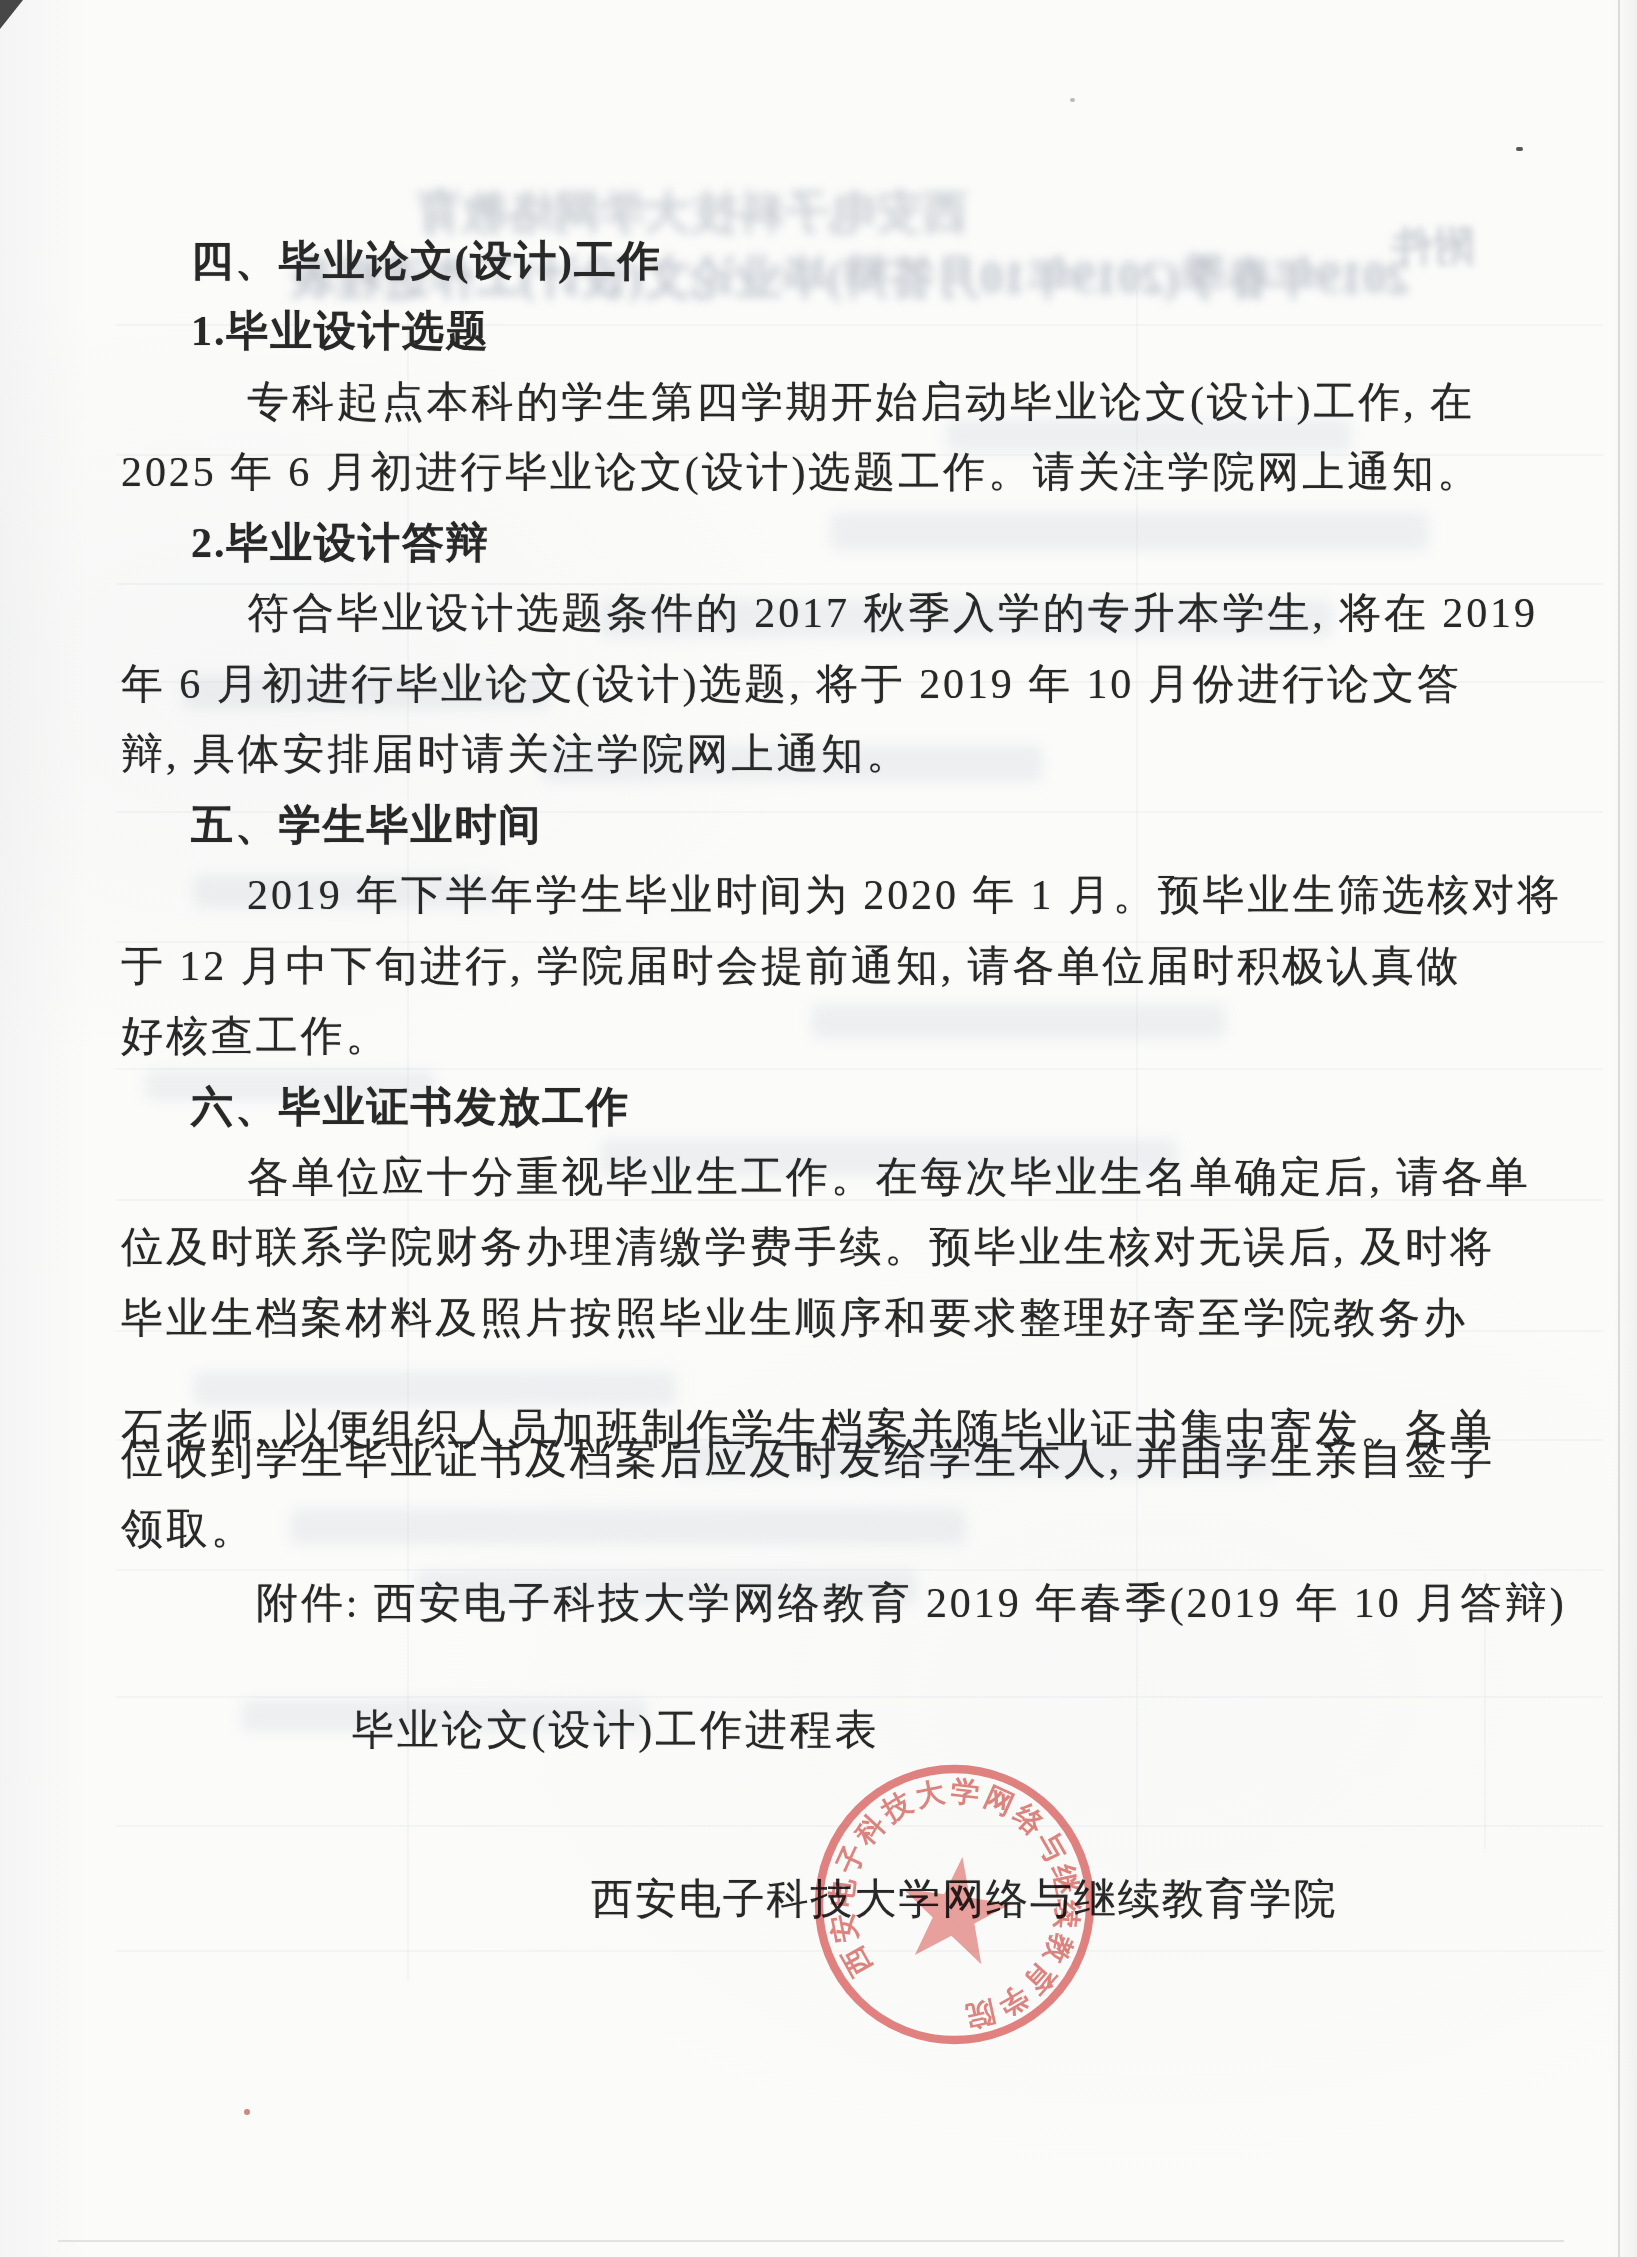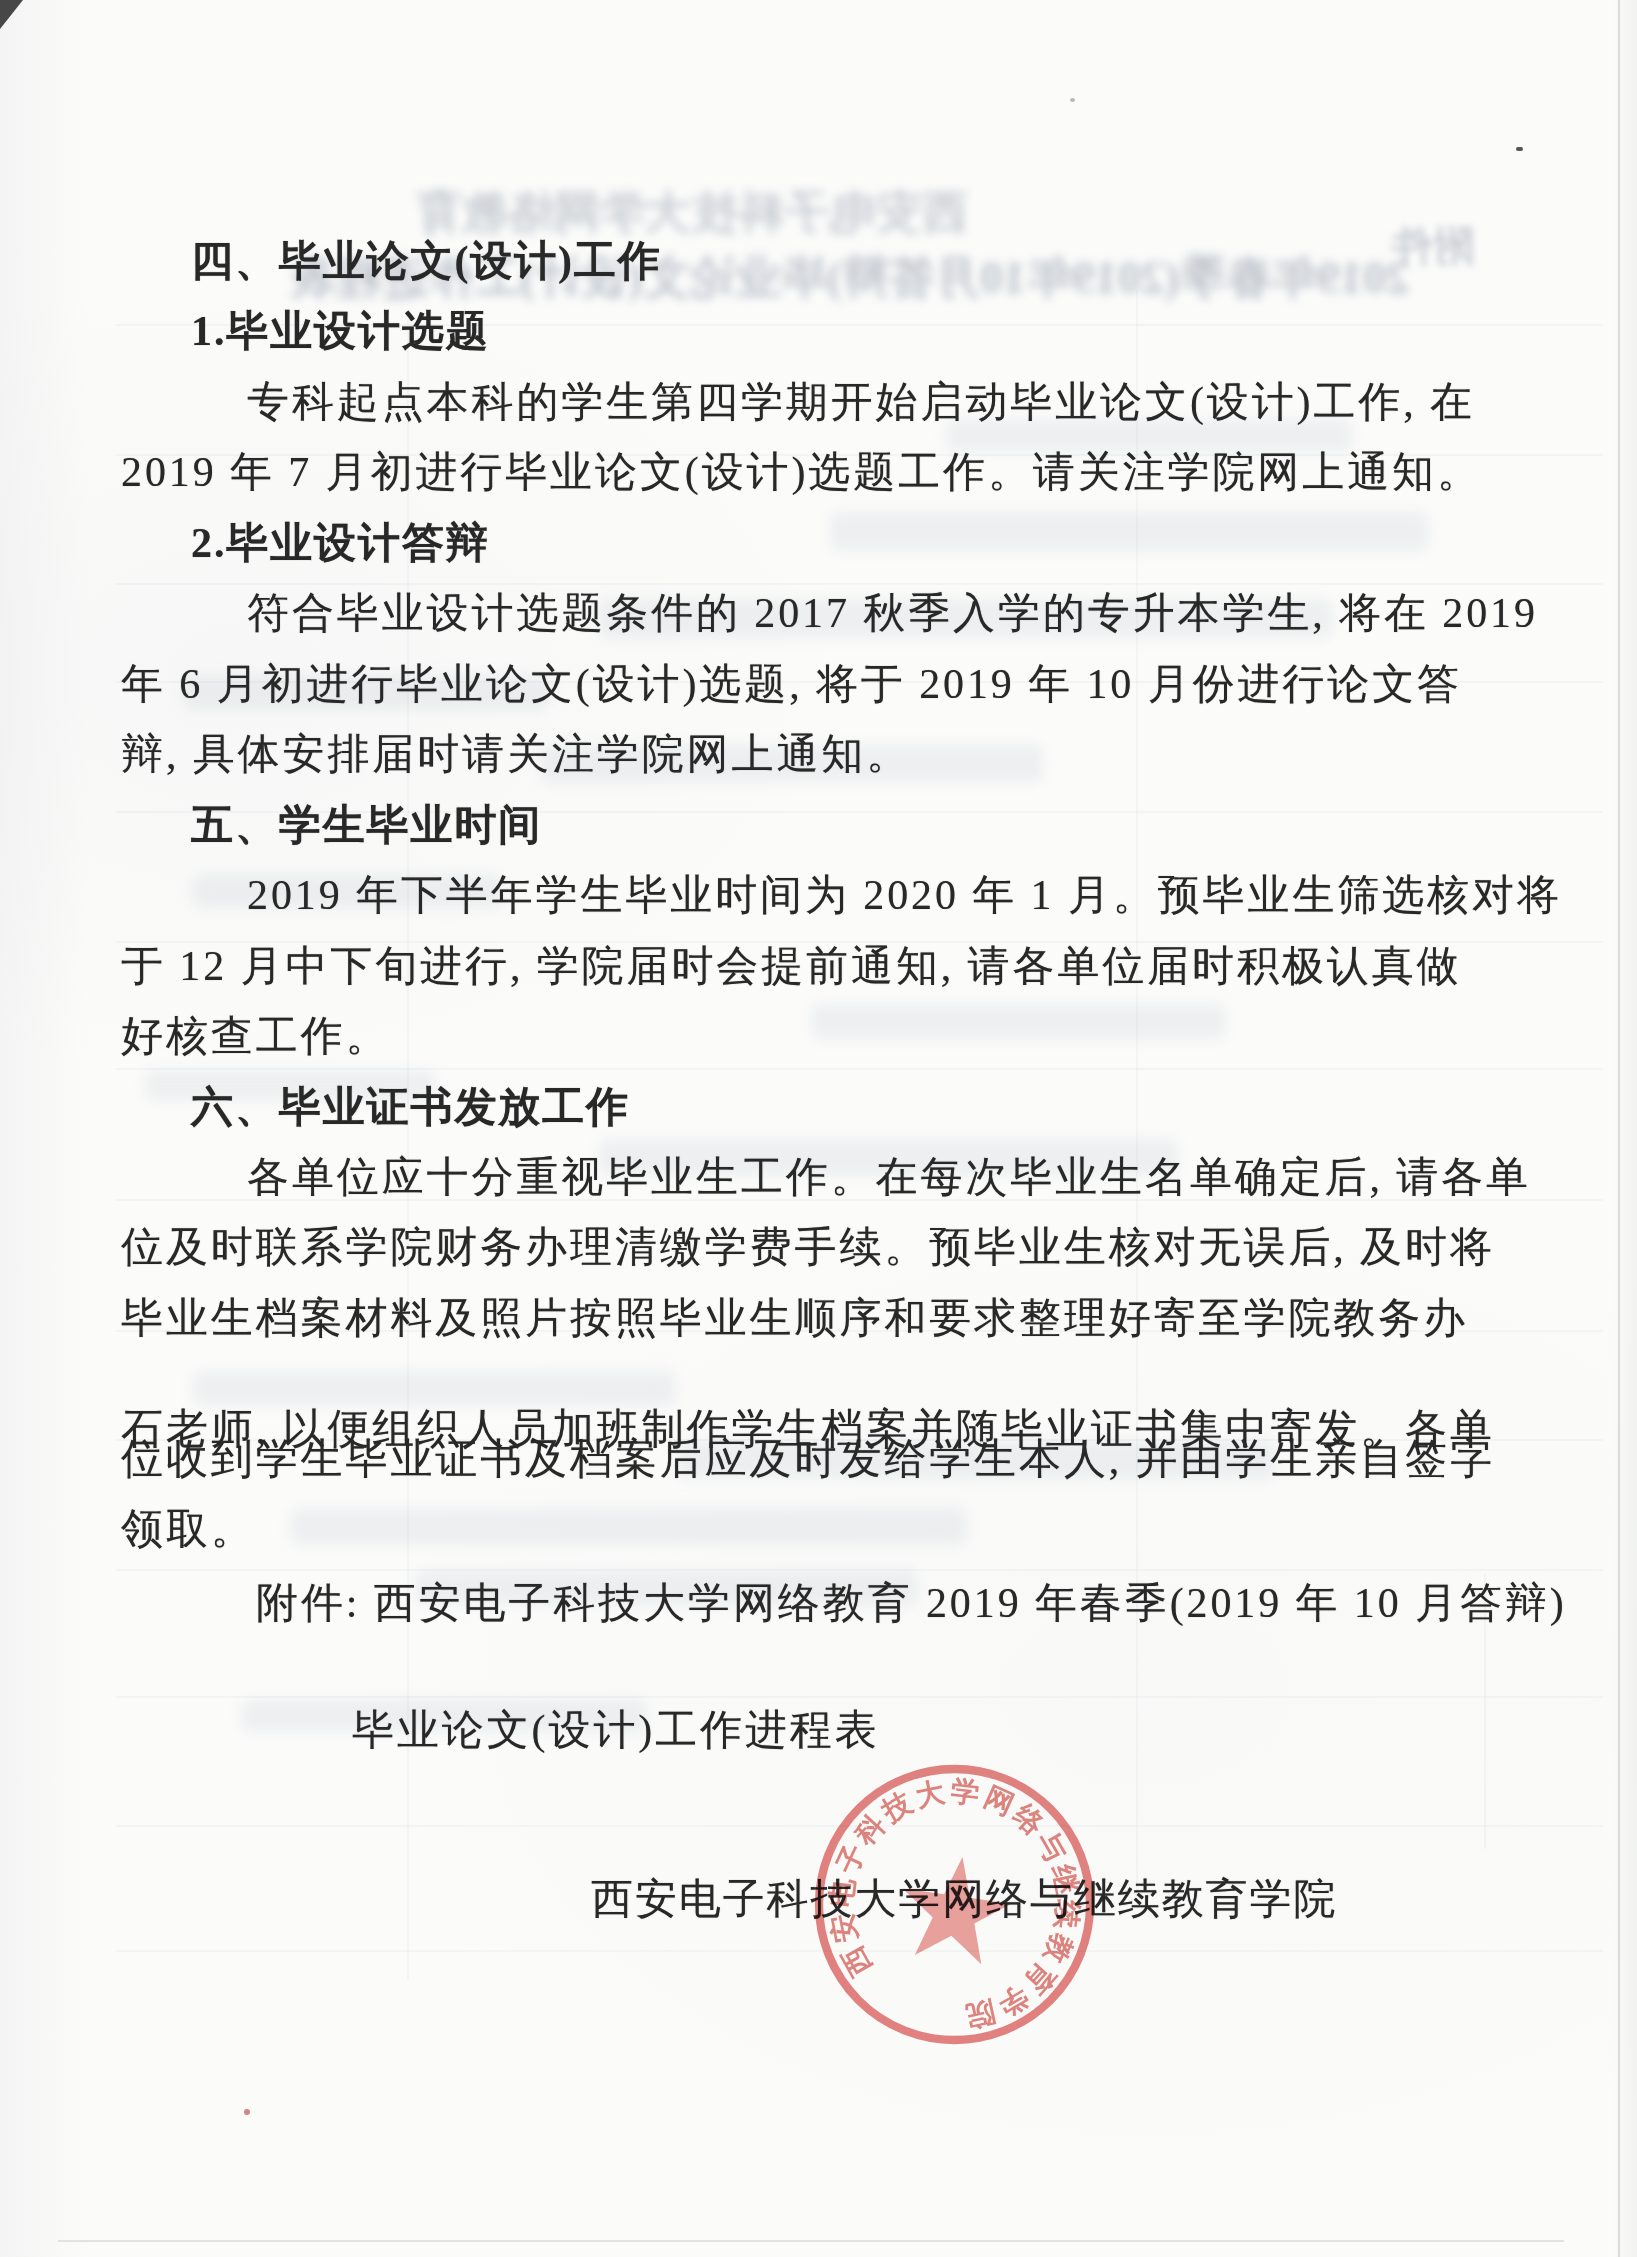--- a/index.html
+++ b/index.html
@@ -92,21 +92,21 @@
         <div class="smudge" style="left: 830px; top: 512px; width: 599px; height: 39px;"></div>
         <div class="smudge" style="left: 599px; top: 599px; width: 734px; height: 39px;"></div>
         <div class="smudge" style="left: 946px; top: 419px; width: 406px; height: 33px;"></div>
       </div>
   </div>
 
   <div class="doc" id="doc-lines">
       <div class="line lh" style="top: 232px;">四、毕业论文(设计)工作</div>
       <div class="line lsh" style="top: 302px;">1.毕业设计选题</div>
       <div class="line lbi" style="top: 373px;">专科起点本科的学生第四学期开始启动毕业论文(设计)工作, 在</div>
-      <div class="line lb" style="top: 443px;">2019 年 7 月初进行毕业论文(设计)选题工作。请关注学院网上通知。</div>
+      <div class="line lb" style="top: 443px;">2025 年 6 月初进行毕业论文(设计)选题工作。请关注学院网上通知。</div>
       <div class="line lsh" style="top: 514px;">2.毕业设计答辩</div>
       <div class="line lbi" style="top: 584px;">符合毕业设计选题条件的 2017 秋季入学的专升本学生, 将在 2019</div>
       <div class="line lb" style="top: 655px;">年 6 月初进行毕业论文(设计)选题, 将于 2019 年 10 月份进行论文答</div>
       <div class="line lb" style="top: 725px;">辩, 具体安排届时请关注学院网上通知。</div>
       <div class="line lh" style="top: 796px;">五、学生毕业时间</div>
       <div class="line lbi" style="top: 866px;">2019 年下半年学生毕业时间为 2020 年 1 月。预毕业生筛选核对将</div>
       <div class="line lb" style="top: 937px;">于 12 月中下旬进行, 学院届时会提前通知, 请各单位届时积极认真做</div>
       <div class="line lb" style="top: 1007px;">好核查工作。</div>
       <div class="line lh" style="top: 1078px;">六、毕业证书发放工作</div>
       <div class="line lbi" style="top: 1148px;">各单位应十分重视毕业生工作。在每次毕业生名单确定后, 请各单</div>

